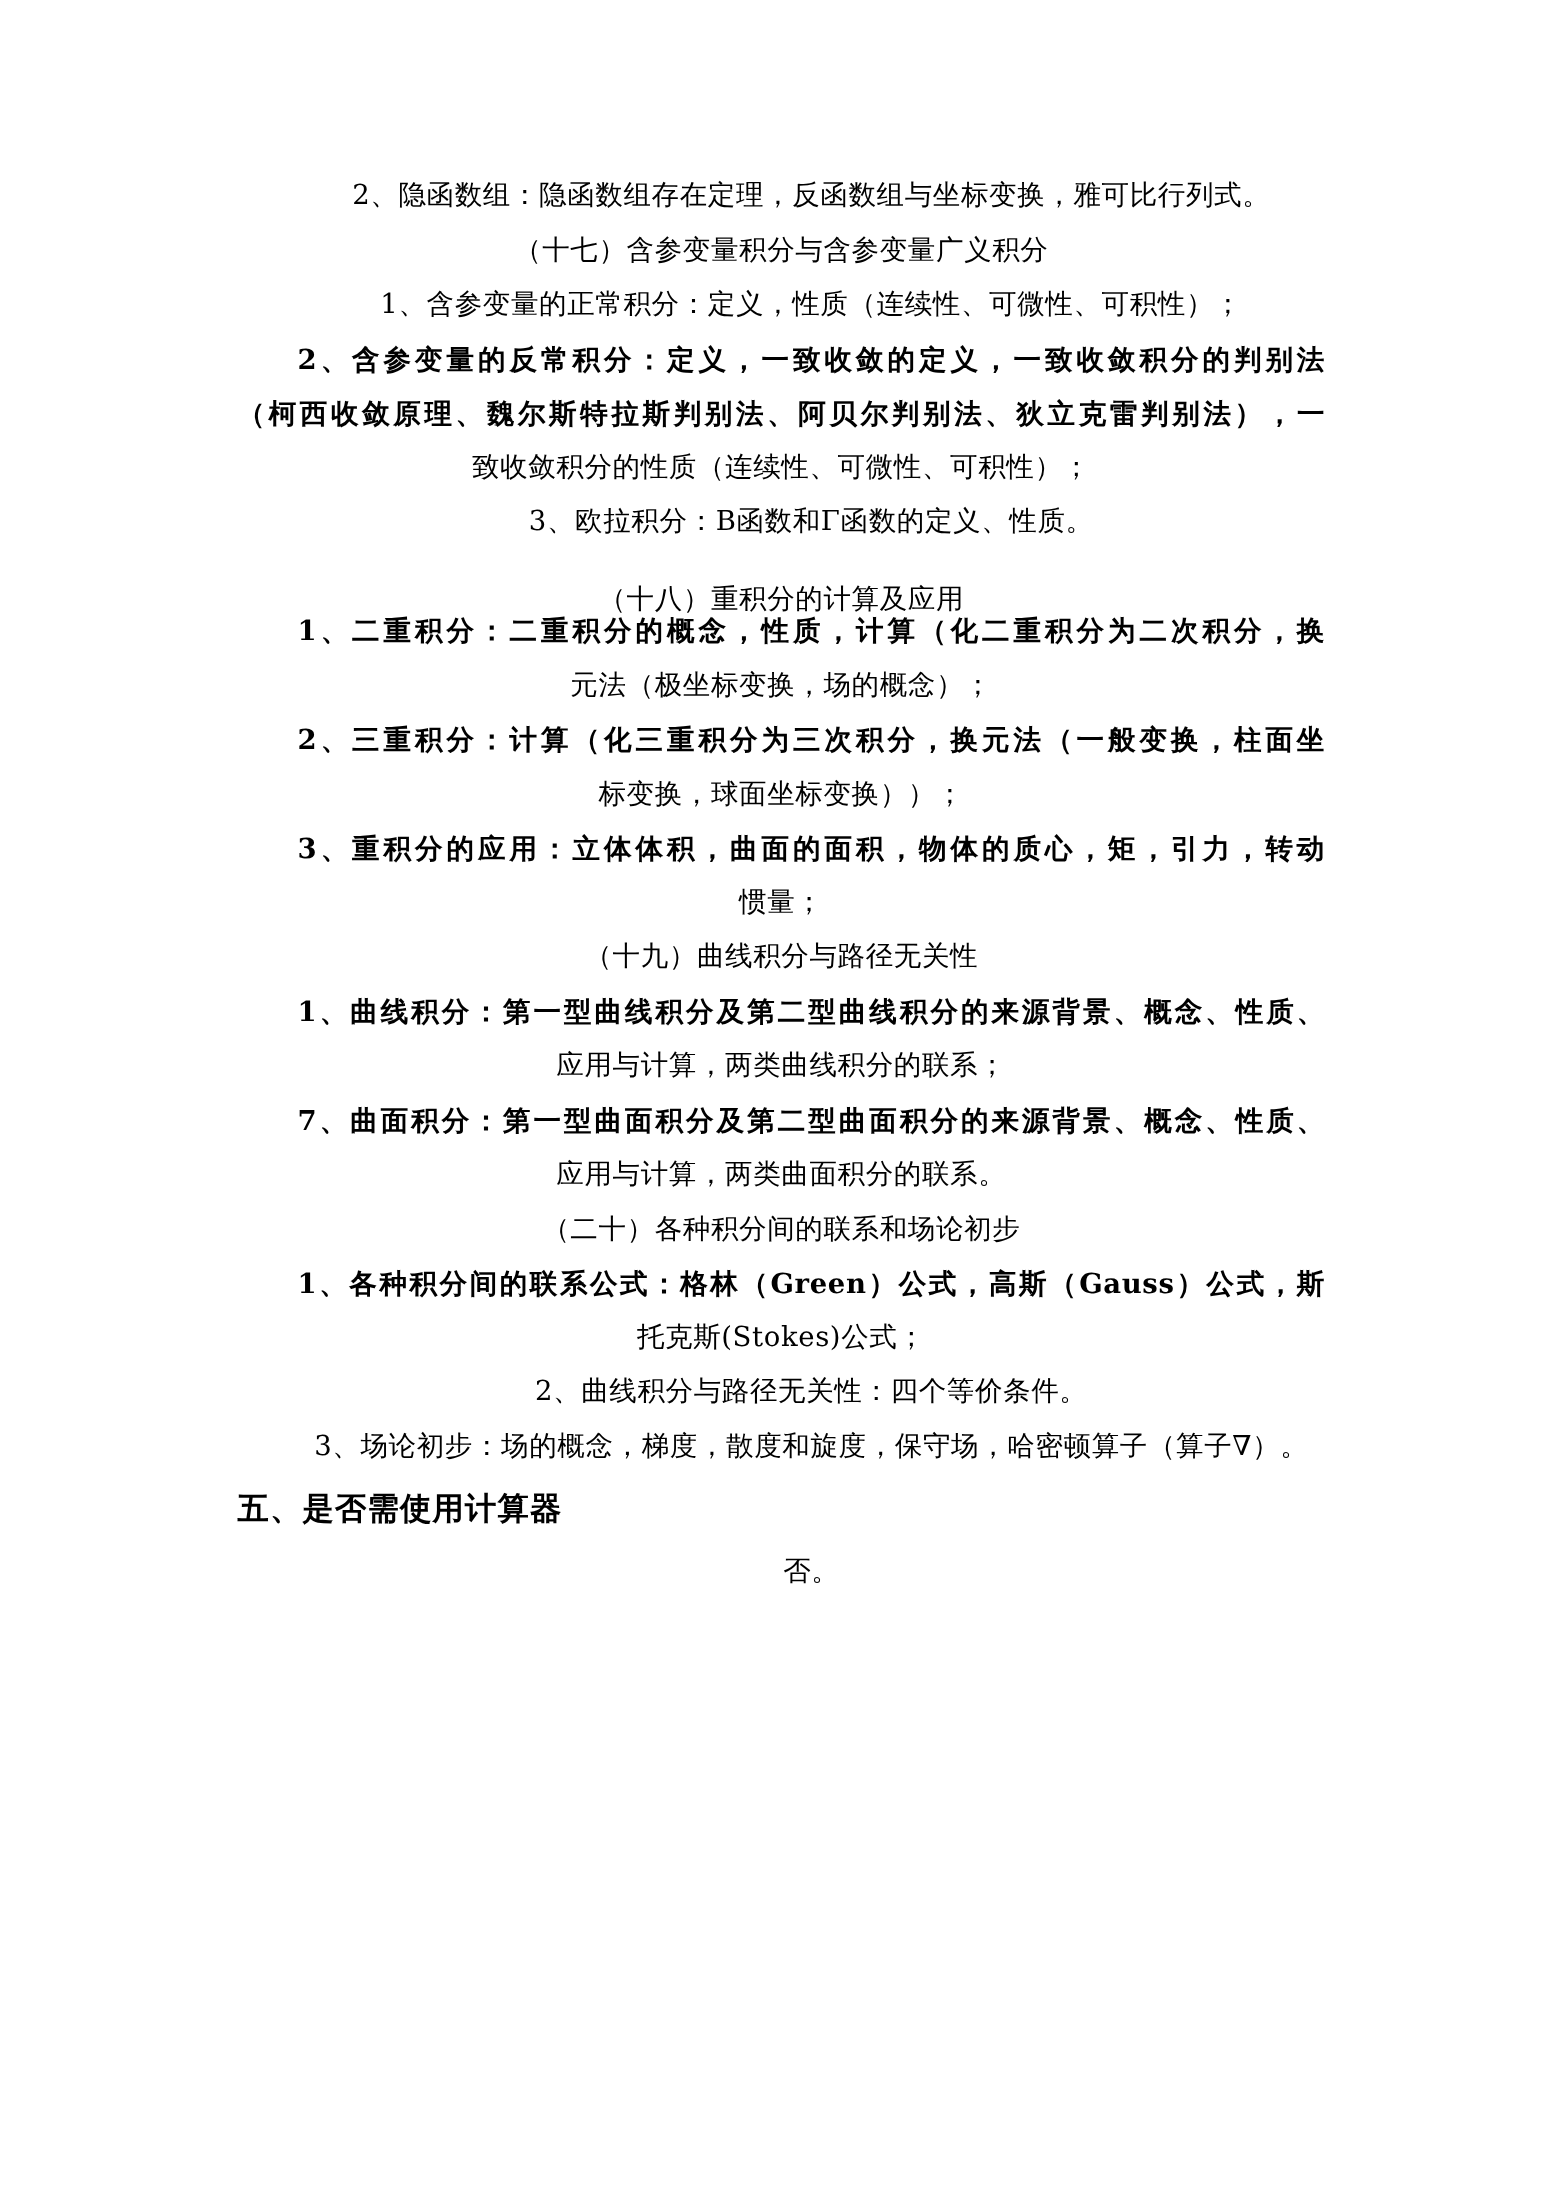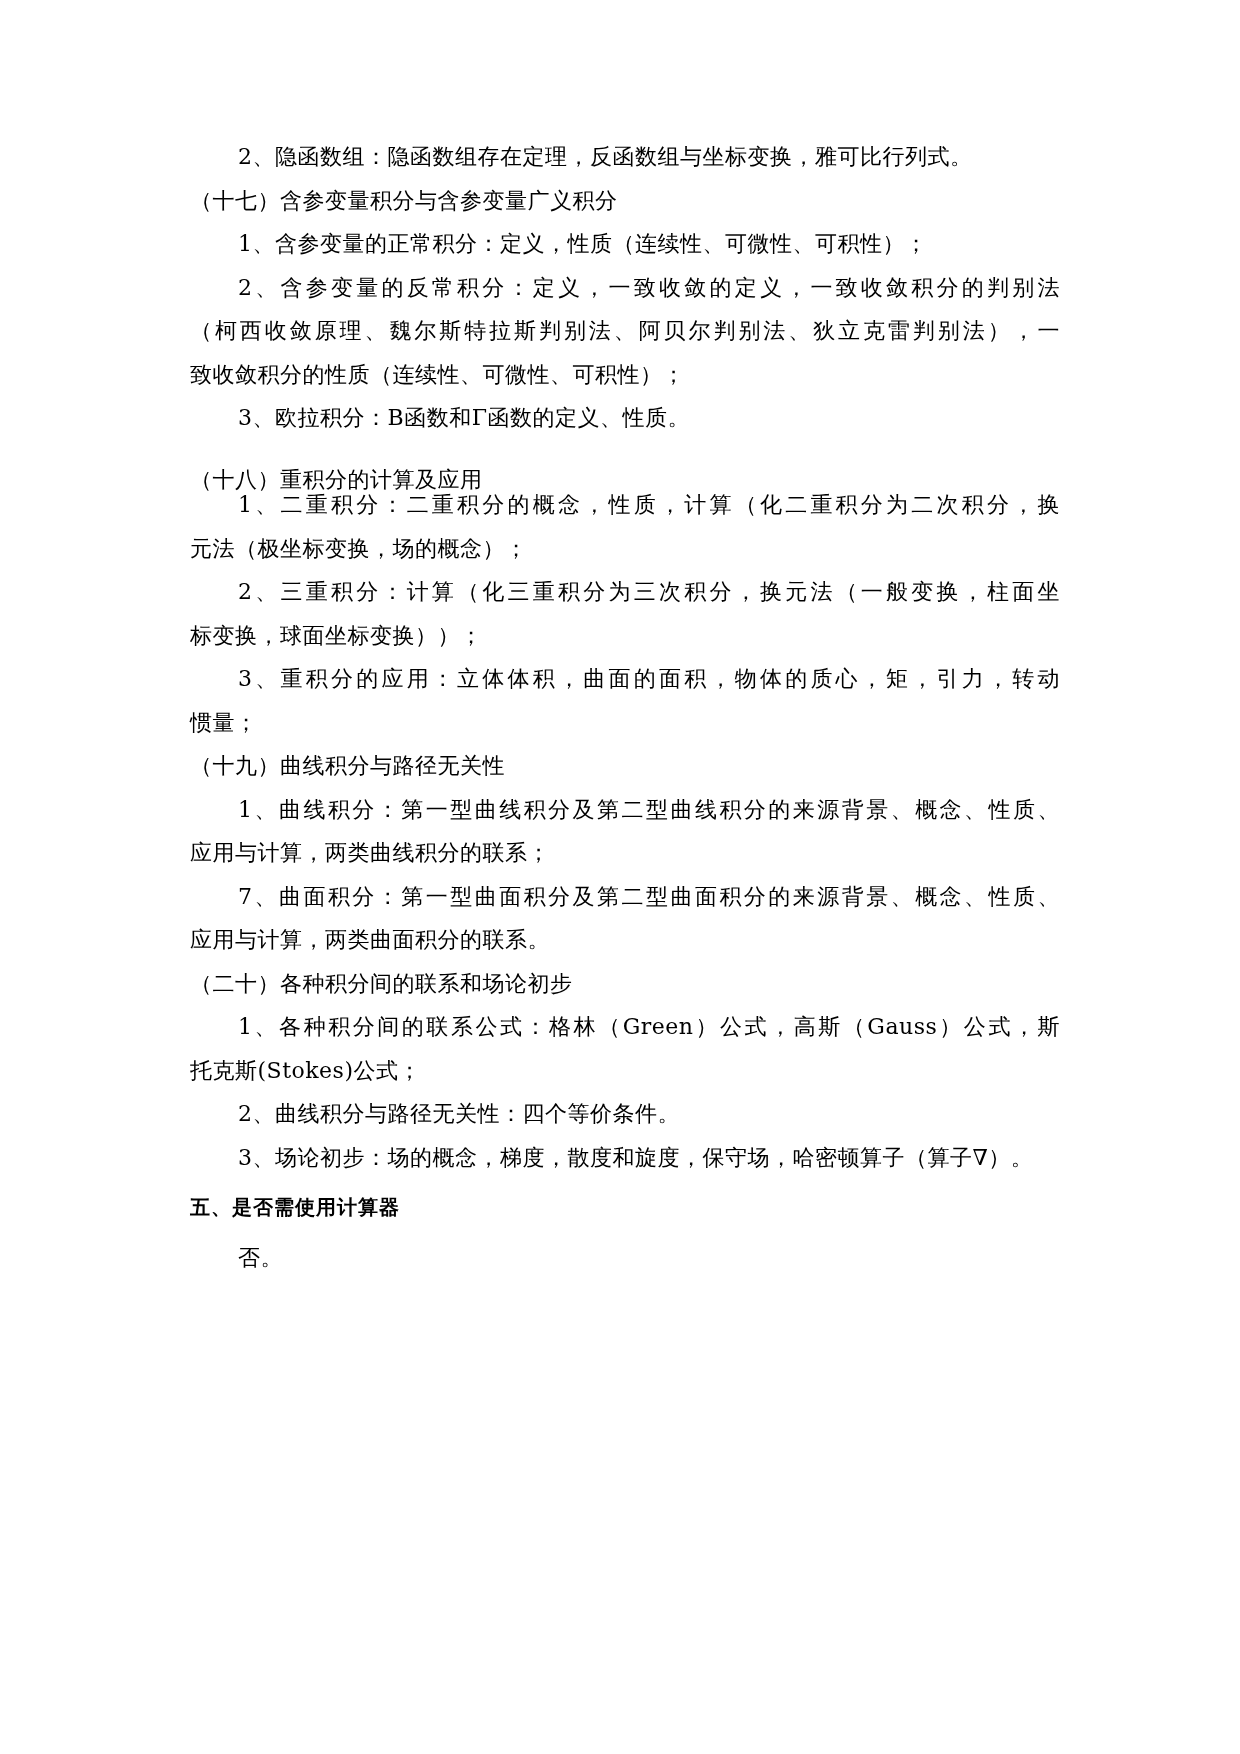--- a/index.html
+++ b/index.html
@@ -23,32 +23,34 @@
       height: 1754px;
     }
     .line {
       position: absolute;
       left: 190px;
       width: 870px;
       font-size: 22px;
       line-height: 30px;
       white-space: nowrap;
       letter-spacing: 0.5px;
+      text-align: center;
     }
     .indent { left: 238px; width: 822px; }
     .just {
       text-align: justify;
       text-align-last: justify;
+      font-weight: bold;
     }
     .heading {
       position: absolute;
       left: 190px;
       font-family: "DejaVu Sans", "Liberation Sans", sans-serif;
       font-weight: bold;
-      font-size: 20px;
+      font-size: 25px;
       line-height: 34px;
       white-space: nowrap;
       letter-spacing: 1px;
     }
   </style>
 </head>
 <body>
 
 <div class="page">
   <div class="line indent" style="top:142px">2、隐函数组：隐函数组存在定理，反函数组与坐标变换，雅可比行列式。</div>

